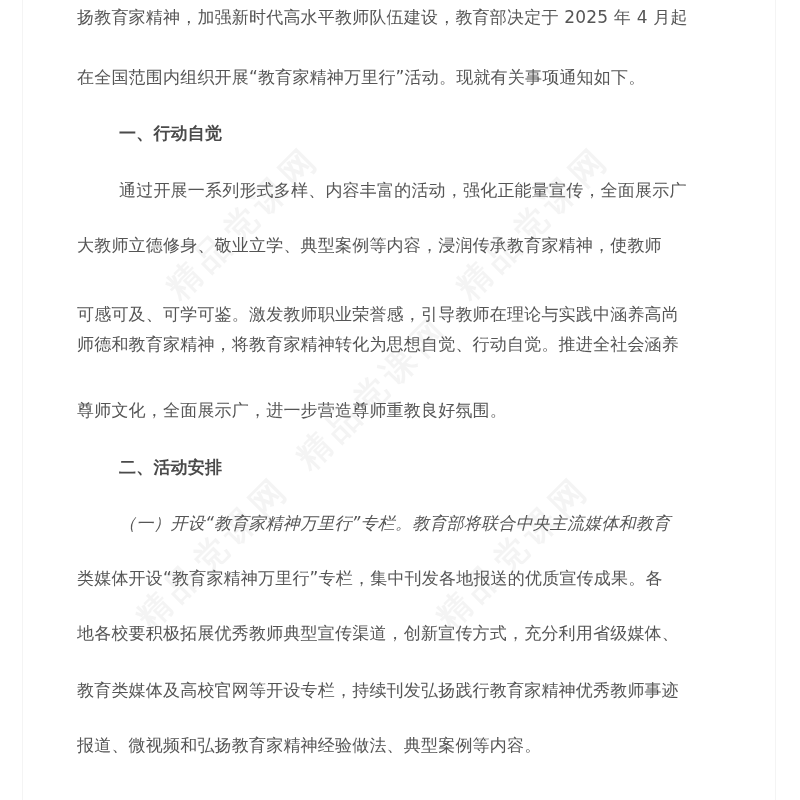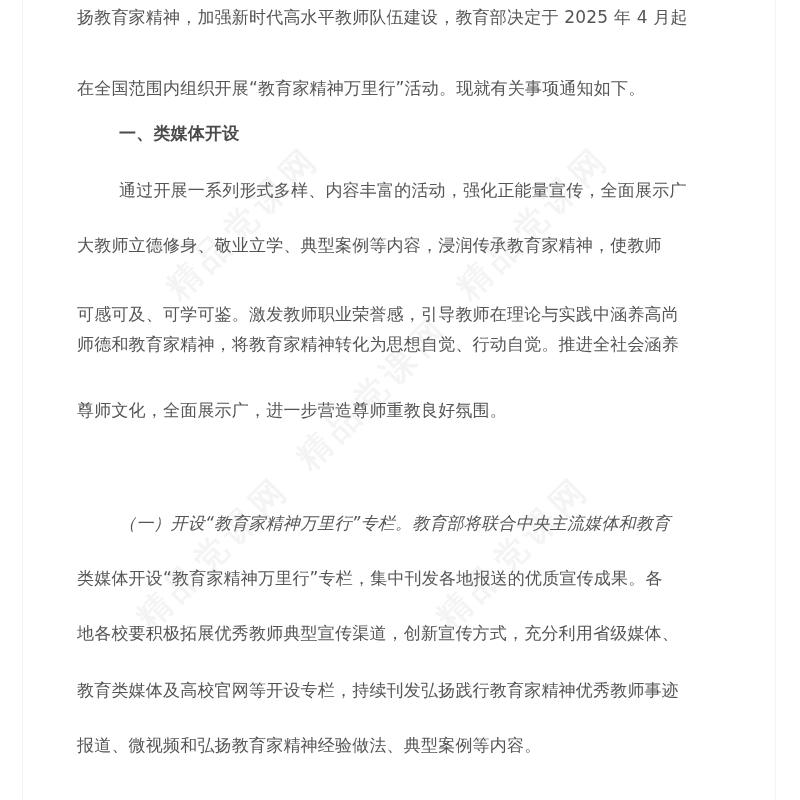--- a/index.html
+++ b/index.html
@@ -34,25 +34,26 @@
 <body>
 
 <div class="page">
   <div class="wm" style="left:120px; top:200px;">精品党课网</div>
   <div class="wm" style="left:410px; top:200px;">精品党课网</div>
   <div class="wm" style="left:250px; top:370px;">精品党课网</div>
   <div class="wm" style="left:90px; top:530px;">精品党课网</div>
   <div class="wm" style="left:390px; top:530px;">精品党课网</div>
 
   <div class="line" style="top:3px;">扬教育家精神，加强新时代高水平教师队伍建设，教育部决定于 2025 年 4 月起</div>
-  <div class="line" style="top:74px;">在全国范围内组织开展“教育家精神万里行”活动。现就有关事项通知如下。</div>
-  <div class="line indent heading" style="top:119px;">一、类媒体开设</div>
+  <div class="line" style="top:63px;">在全国范围内组织开展“教育家精神万里行”活动。现就有关事项通知如下。</div>
+  <div class="line indent heading" style="top:119px;">一、行动自觉</div>
   <div class="line indent" style="top:176px;text-align:center;">通过开展一系列形式多样、内容丰富的活动，强化正能量宣传，全面展示广</div>
   <div class="line" style="top:231px;">大教师立德修身、敬业立学、典型案例等内容，浸润传承教育家精神，使教师</div>
   <div class="line" style="top:300px;">可感可及、可学可鉴。激发教师职业荣誉感，引导教师在理论与实践中涵养高尚</div>
   <div class="line" style="top:330px;">师德和教育家精神，将教育家精神转化为思想自觉、行动自觉。推进全社会涵养</div>
   <div class="line" style="top:396px;">尊师文化，全面展示广，进一步营造尊师重教良好氛围。</div>
+  <div class="line indent heading" style="top:453px;">二、活动安排</div>
   <div class="line indent" style="top:509px;font-style:italic;">（一）开设“教育家精神万里行”专栏。教育部将联合中央主流媒体和教育</div>
   <div class="line" style="top:564px;">类媒体开设“教育家精神万里行”专栏，集中刊发各地报送的优质宣传成果。各</div>
   <div class="line" style="top:619px;">地各校要积极拓展优秀教师典型宣传渠道，创新宣传方式，充分利用省级媒体、</div>
   <div class="line" style="top:676px;">教育类媒体及高校官网等开设专栏，持续刊发弘扬践行教育家精神优秀教师事迹</div>
   <div class="line" style="top:731px;">报道、微视频和弘扬教育家精神经验做法、典型案例等内容。</div>
 </div>
 
 </body></html>

